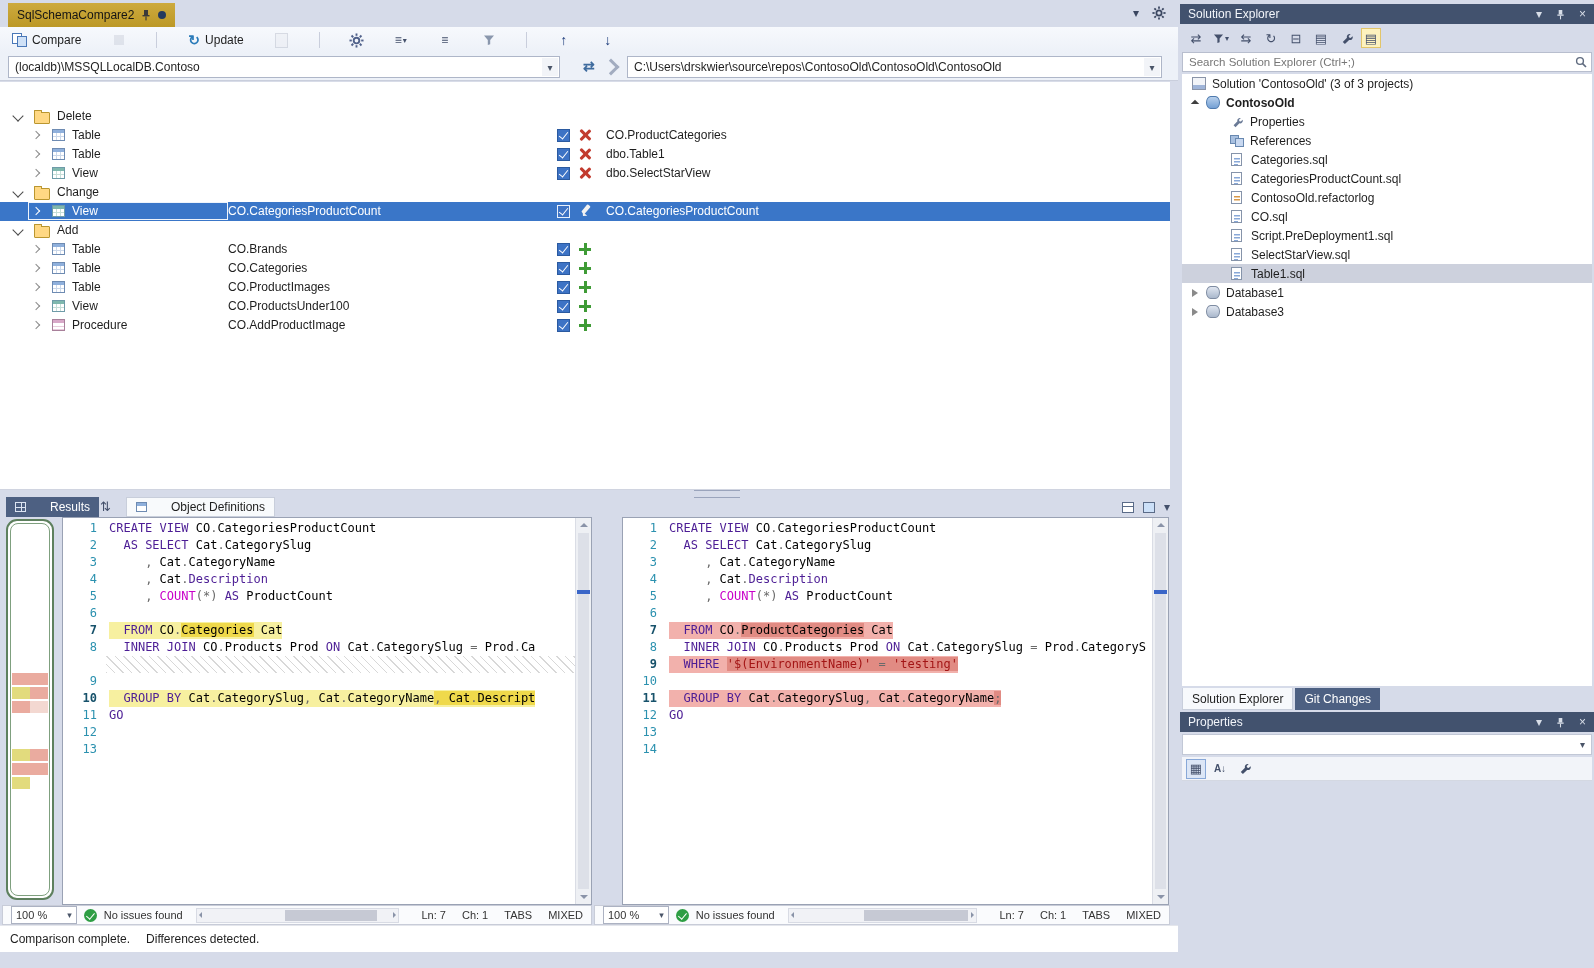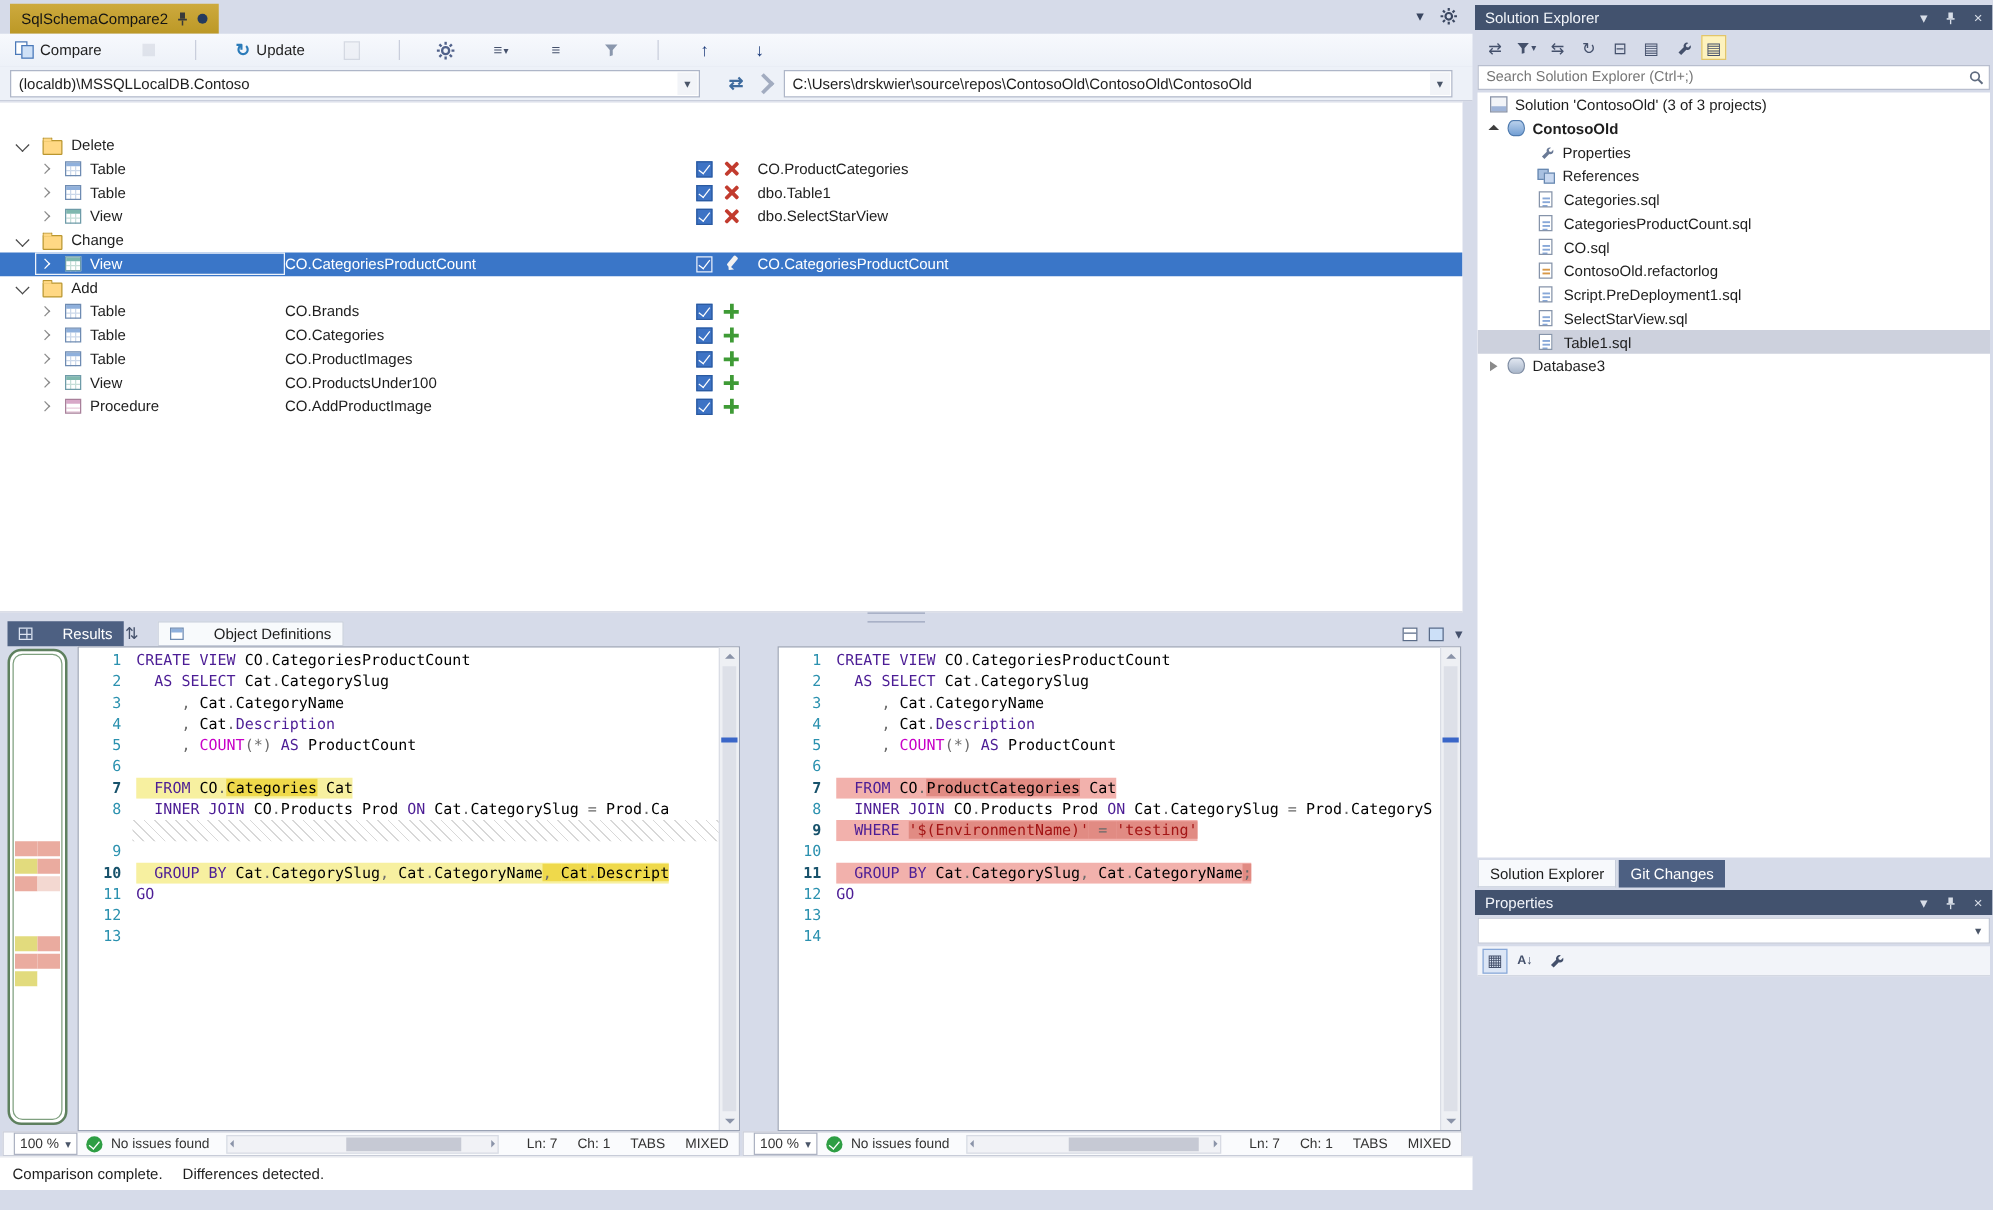--- a/index.html
+++ b/index.html
@@ -126,21 +126,21 @@
   .vs-up{top:0}.vs-down{bottom:0}
   .vs-up::after{content:'';position:absolute;left:4px;top:5px;border:4px solid transparent;border-bottom-color:#8A93A8;border-top:none}
   .vs-down::after{content:'';position:absolute;left:4px;top:5px;border:4px solid transparent;border-top-color:#8A93A8;border-bottom:none}
   .vs-thumb{position:absolute;left:2px;right:2px;top:15px;bottom:15px;background:#DDE0E8}
   .vs-mark{position:absolute;left:1px;right:1px;top:72px;height:4px;background:#3A66C8}
 
   .ed-status{position:absolute;top:408px;height:20px;background:#FAFBFD;border:1px solid #C8CCD8;box-sizing:border-box;
              display:flex;align-items:center;gap:7px;padding:0 8px;font-size:11px;color:#333}
   .ed-status-left{left:2px;width:590px}
   .ed-status-right{left:594px;width:576px}
-  .zoom{display:flex;align-items:center;height:16px;border:1px solid #ACB2C2;background:#fff;padding:0 4px;gap:5px;flex:none}
+  .zoom{display:flex;align-items:center;height:16px;border:1px solid #ACB2C2;background:#fff;padding:0 4px;gap:20px;flex:none}
   .zoom-arrow{font-size:9px;color:#4A5568}
   .okdot{width:13px;height:13px;border-radius:50%;background:#2E9E44;position:relative;flex:none}
   .okdot::after{content:'';position:absolute;left:4.5px;top:2px;width:3.5px;height:7px;border:solid #fff;border-width:0 1.8px 1.8px 0;transform:rotate(40deg)}
   .hscroll{flex:1;height:13px;background:#F1F2F6;border:1px solid #D8DBE4;position:relative;margin:0 6px}
   .hs-thumb{position:absolute;top:1px;bottom:1px;background:#C6C9D4}
   .ed-status-left .hs-thumb{left:44%;width:92px}
   .ed-status-right .hs-thumb{left:40%;width:104px}
   .hs-al{position:absolute;left:2px;top:3px;border:3.5px solid transparent;border-right-color:#8A93A8;border-left:none}
   .hs-ar{position:absolute;right:2px;top:3px;border:3.5px solid transparent;border-left-color:#8A93A8;border-right:none}
   .sb-lab{flex:none;margin-left:9px}
@@ -603,38 +603,43 @@
         </div>
         <div class="t-row lv2">
           <span class="t-icon ti-sql"></span>
           <span class="t-label">Categories.sql</span>
         </div>
         <div class="t-row lv2">
           <span class="t-icon ti-sql"></span>
           <span class="t-label">CategoriesProductCount.sql</span>
         </div>
         <div class="t-row lv2">
+          <span class="t-icon ti-sql ti-refactor"></span>
+          <span class="t-label">ContosoOld.refactorlog</span>
+        </div>
+        <div class="t-row lv2">
           <span class="t-icon ti-sql"></span>
           <span class="t-label">CO.sql</span>
-        </div>
-        <div class="t-row lv2">
-          <span class="t-icon ti-sql ti-refactor"></span>
-          <span class="t-label">ContosoOld.refactorlog</span>
         </div>
         <div class="t-row lv2">
           <span class="t-icon ti-sql"></span>
           <span class="t-label">Script.PreDeployment1.sql</span>
         </div>
         <div class="t-row lv2">
           <span class="t-icon ti-sql"></span>
           <span class="t-label">SelectStarView.sql</span>
         </div>
         <div class="t-row lv2 sel">
           <span class="t-icon ti-sql"></span>
           <span class="t-label">Table1.sql</span>
+        </div>
+        <div class="t-row lv1">
+          <span class="t-arrow t-col"></span>
+          <span class="t-icon ti-db"></span>
+          <span class="t-label">Database1</span>
         </div>
         <div class="t-row lv1">
           <span class="t-arrow t-col"></span>
           <span class="t-icon ti-db"></span>
           <span class="t-label">Database3</span>
         </div>
       </div>
 
     <div class="se-btabs">
       <div class="sbt sbt-active">Solution Explorer</div>

